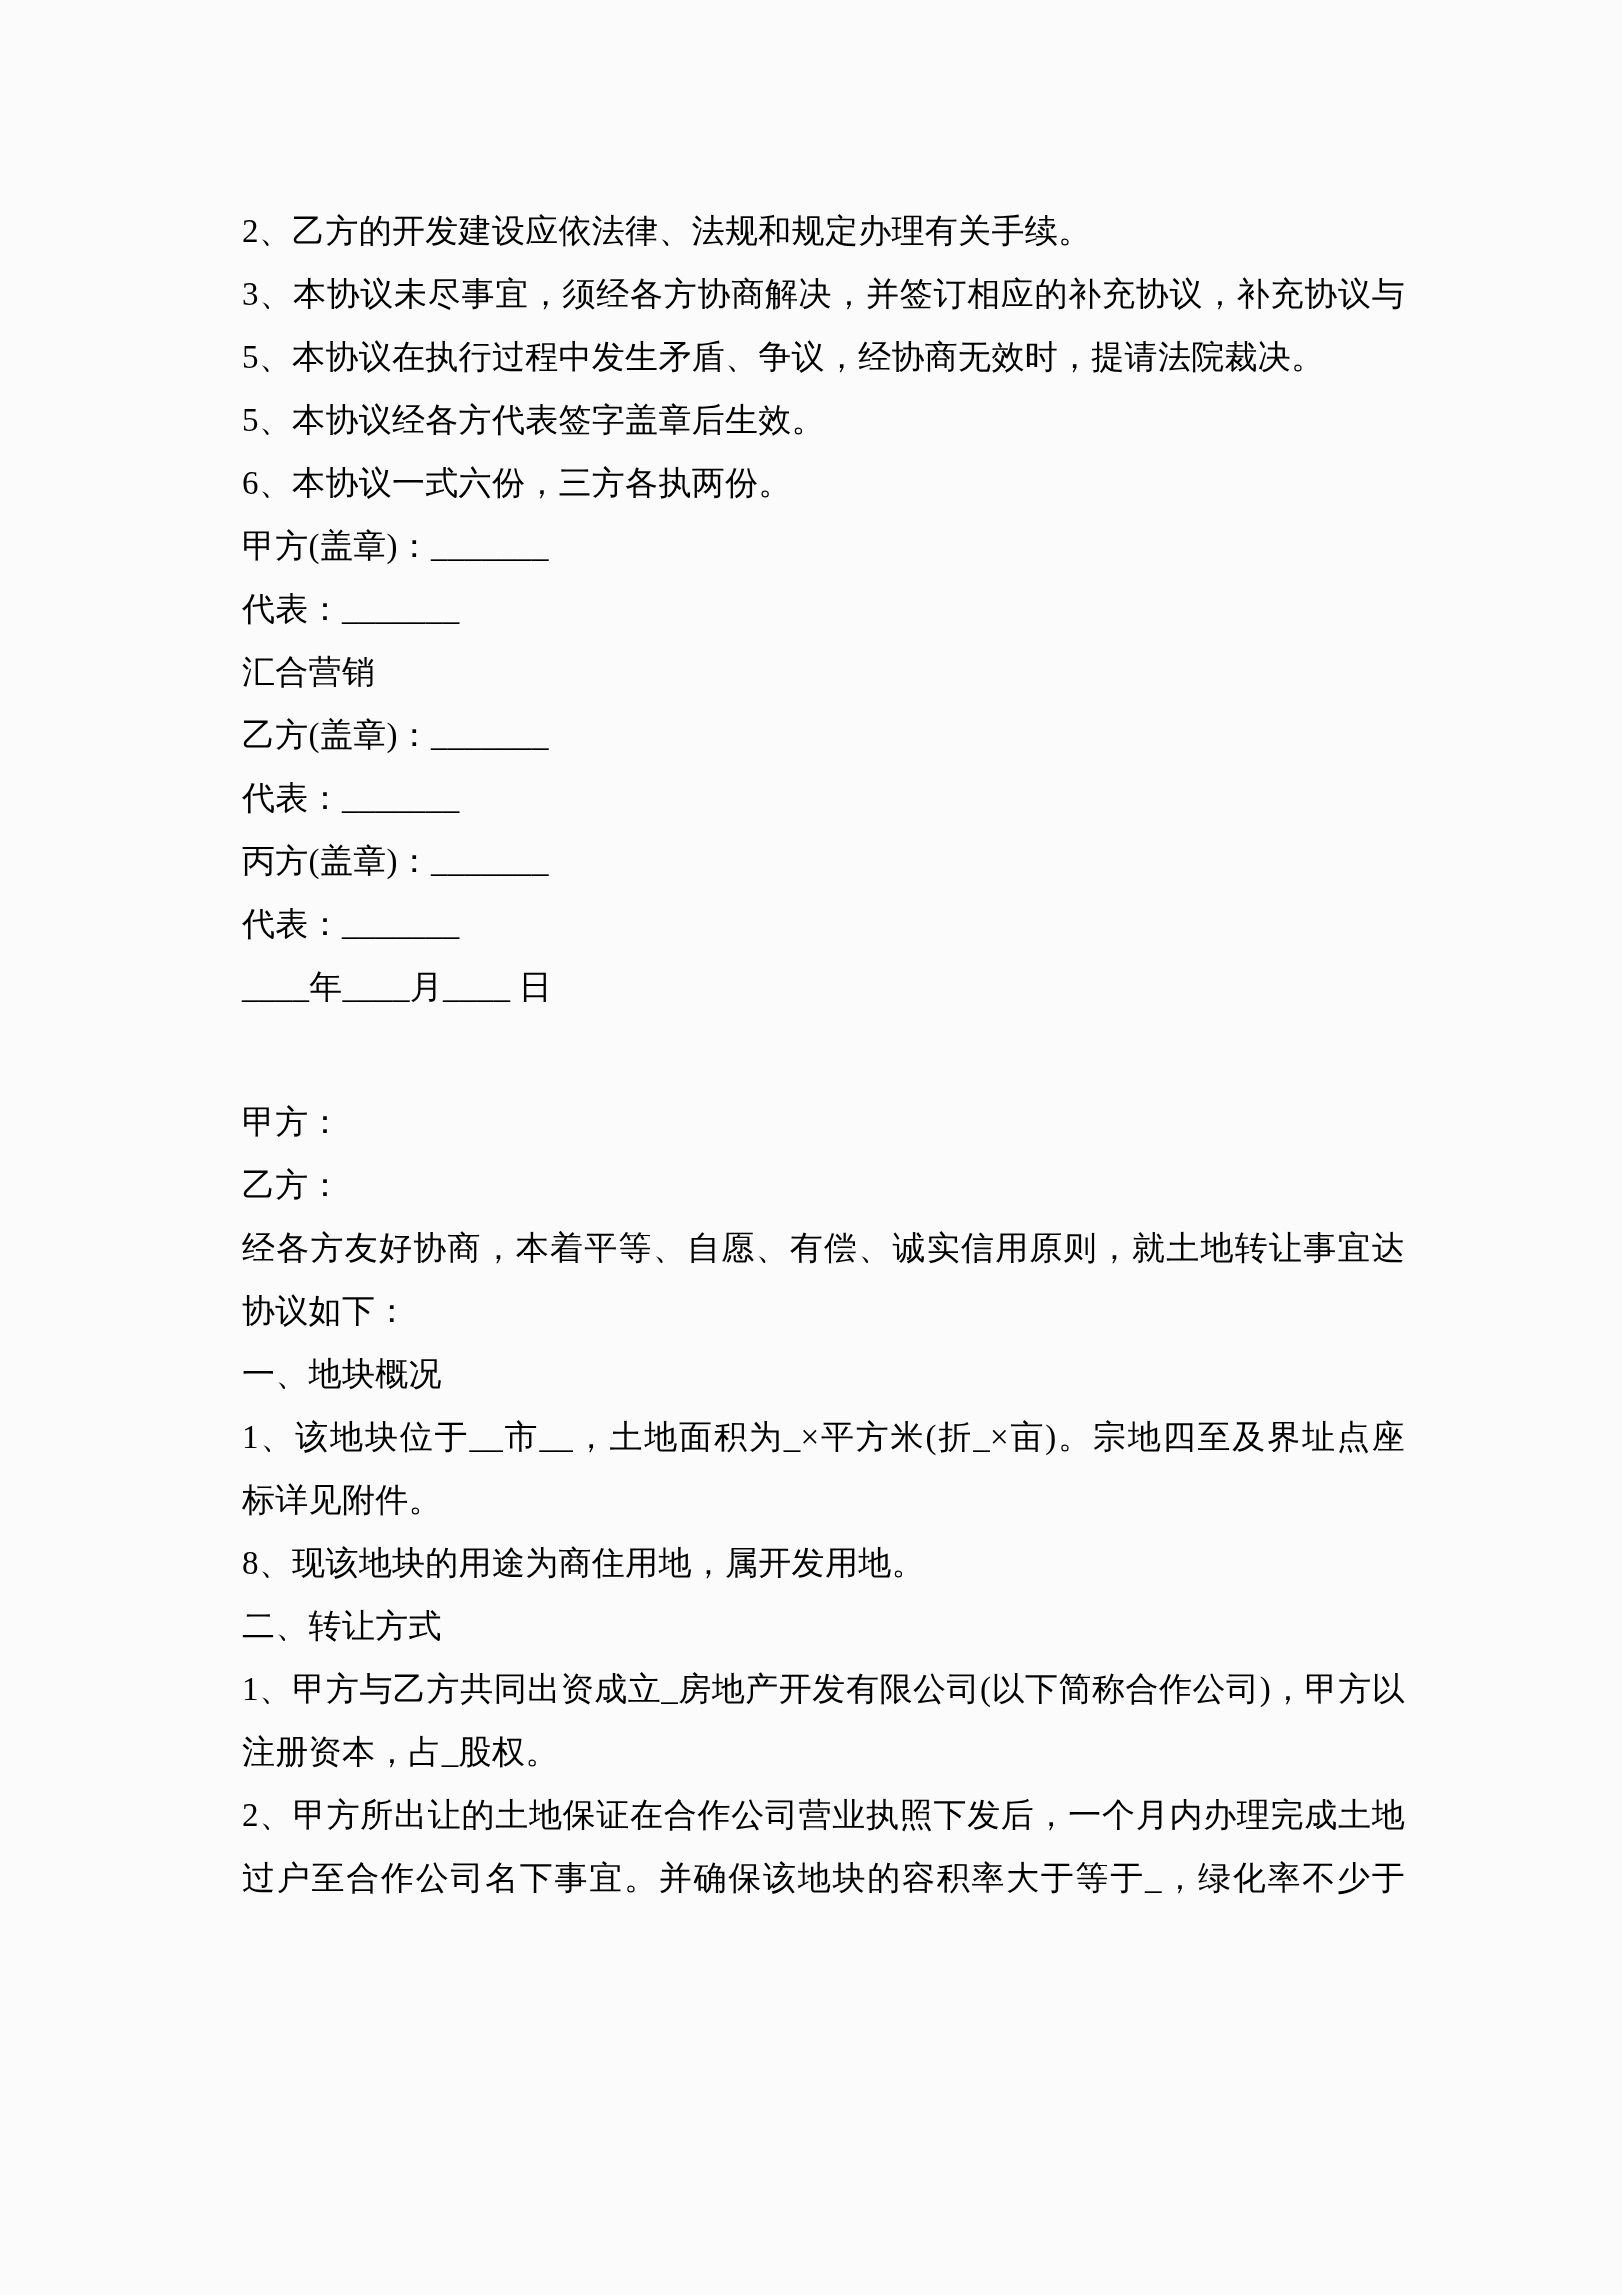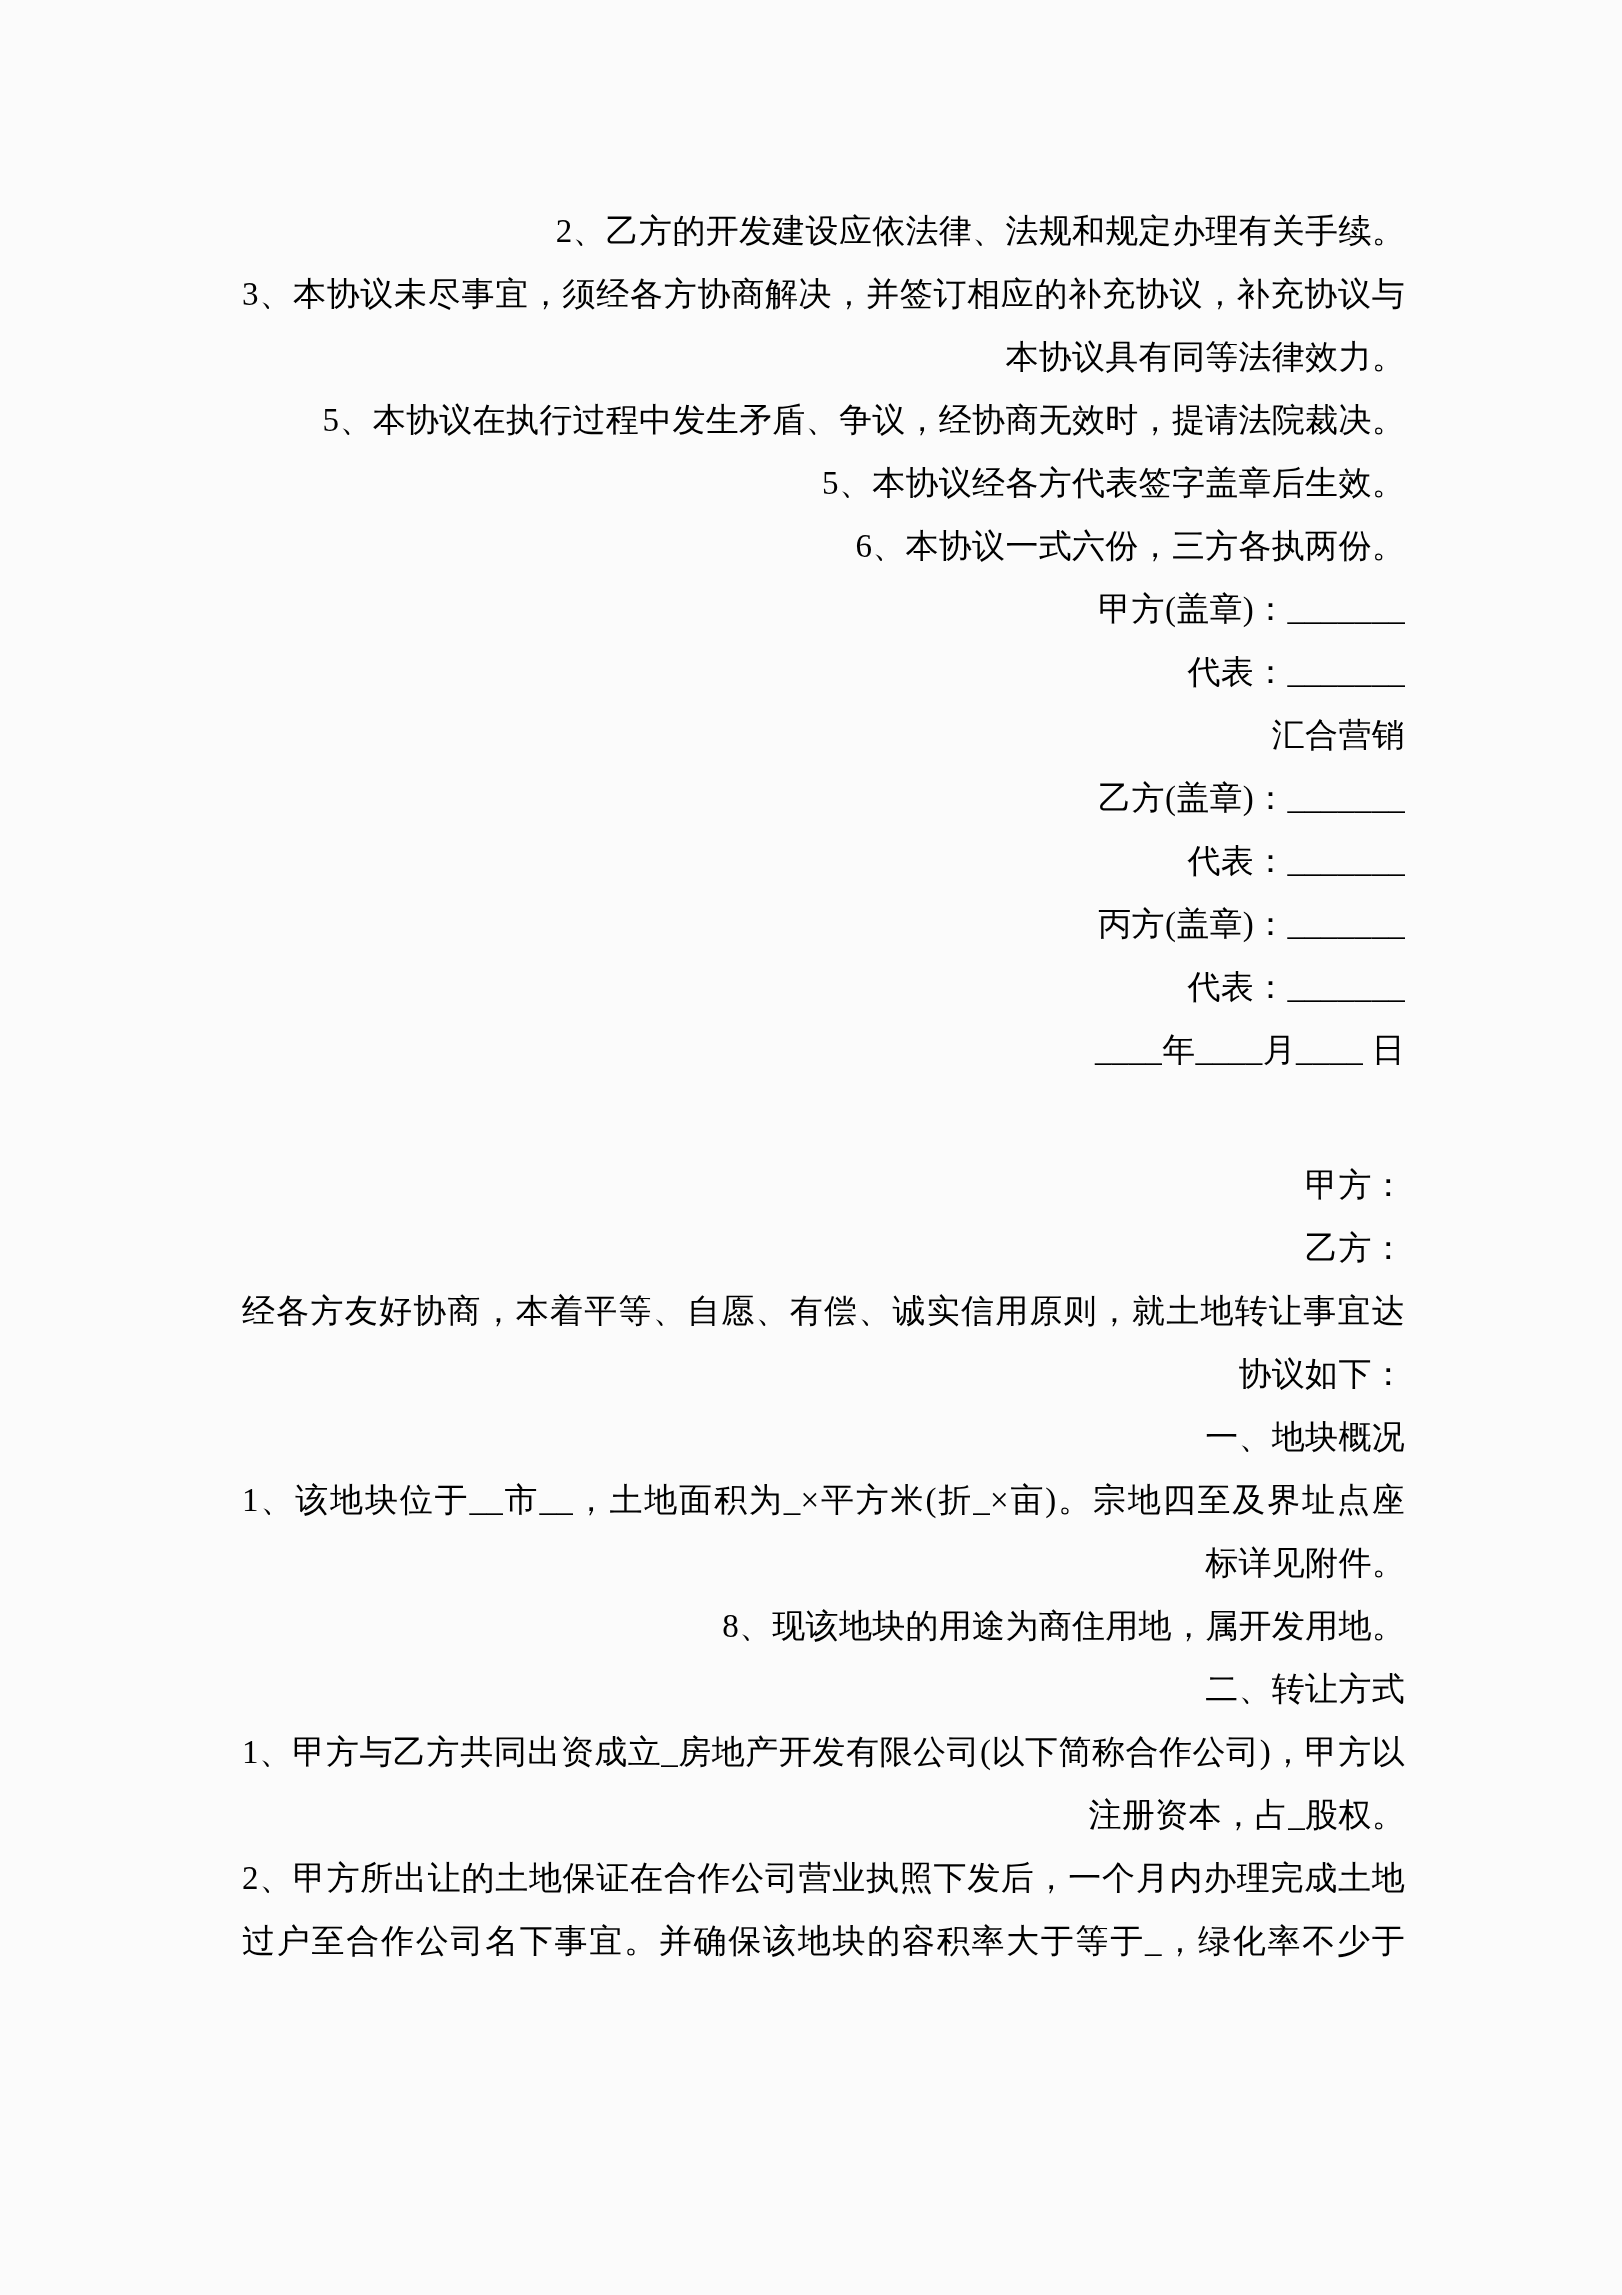--- a/index.html
+++ b/index.html
@@ -24,42 +24,41 @@
     position: absolute;
     left: 242px;
     top: 200px;
     width: 1163px;
   }
   .line {
     font-size: 33px;
     line-height: 63px;
     height: 63px;
     white-space: nowrap;
-    text-align: right;
+    text-align: left;
     letter-spacing: 0.3px;
   }
   .line.justify {
     text-align: justify;
     text-align-last: justify;
     text-justify: inter-character;
     white-space: normal;
     overflow: hidden;
   }
   .line.gap-before {
     margin-top: 72px;
   }
 </style>
 </head>
 <body>
 
 <div class="page">
   <div class="content">
     <div class="line">2、乙方的开发建设应依法律、法规和规定办理有关手续。</div>
     <div class="line justify">3、本协议未尽事宜，须经各方协商解决，并签订相应的补充协议，补充协议与</div>
-    <div class="line">本协议具有同等法律效力。</div>
     <div class="line">5、本协议在执行过程中发生矛盾、争议，经协商无效时，提请法院裁决。</div>
     <div class="line">5、本协议经各方代表签字盖章后生效。</div>
     <div class="line">6、本协议一式六份，三方各执两份。</div>
     <div class="line">甲方(盖章)：_______</div>
     <div class="line">代表：_______</div>
     <div class="line">汇合营销</div>
     <div class="line">乙方(盖章)：_______</div>
     <div class="line">代表：_______</div>
     <div class="line">丙方(盖章)：_______</div>
     <div class="line">代表：_______</div>

